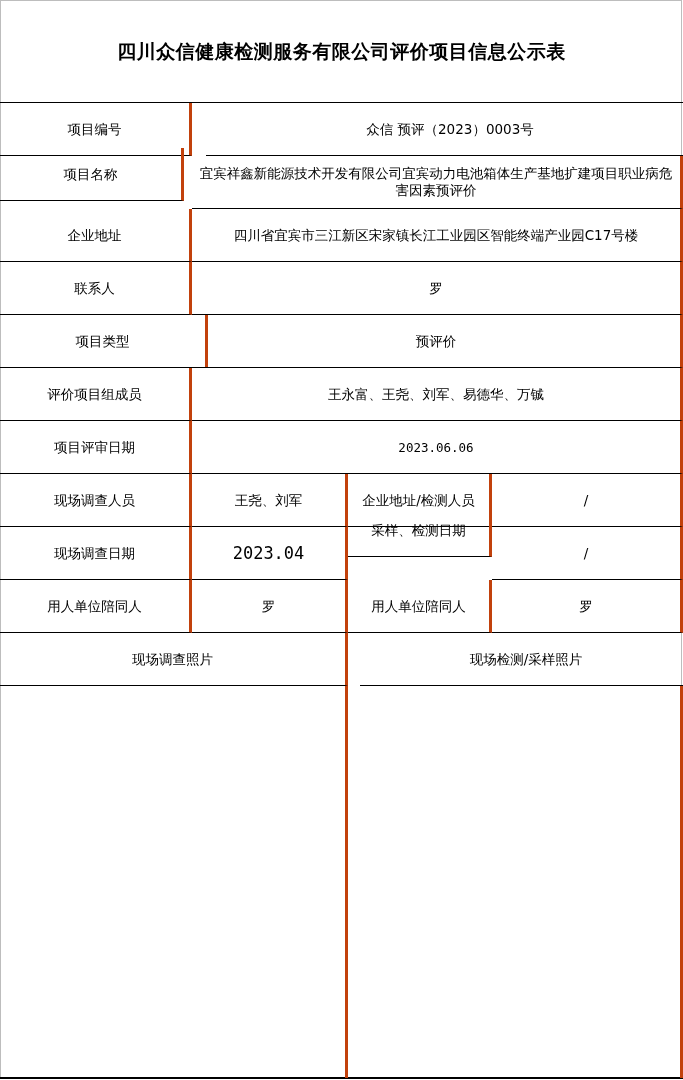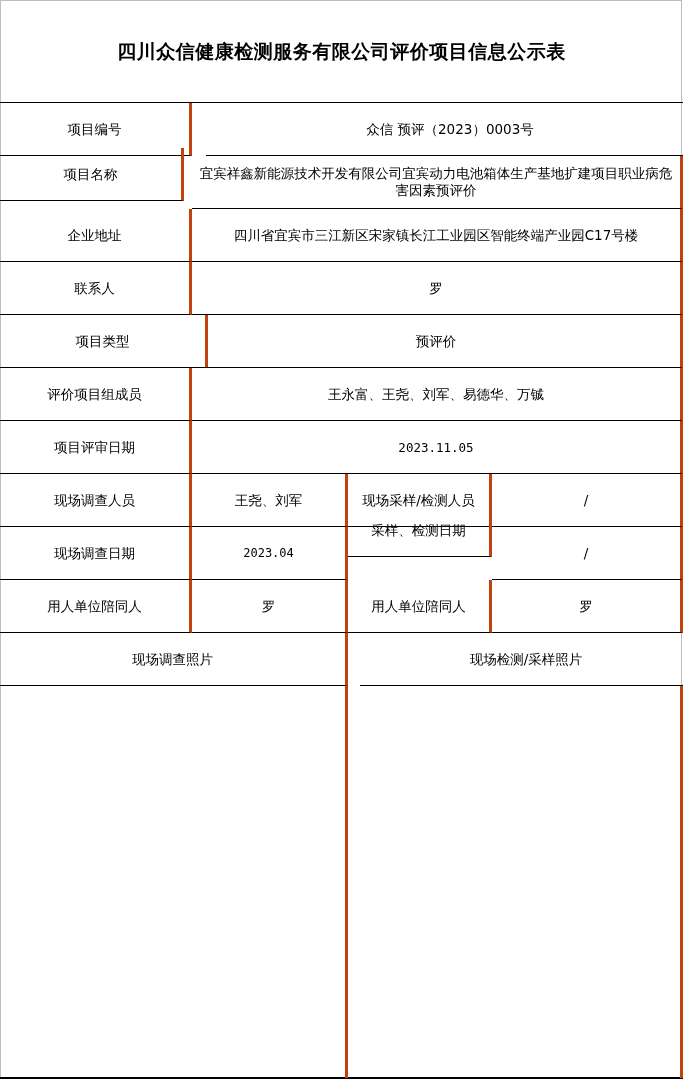--- a/index.html
+++ b/index.html
@@ -30,29 +30,29 @@
 <div class="cell" style="left:0;top:262px;width:192px;height:53px">联系人</div>
 <div class="cell" style="left:192px;top:262px;width:491px;height:53px">罗</div>
 
 <div class="cell" style="left:0;top:315px;width:208px;height:53px">项目类型</div>
 <div class="cell" style="left:192px;top:315px;width:491px;height:53px">预评价</div>
 
 <div class="cell" style="left:0;top:368px;width:192px;height:53px">评价项目组成员</div>
 <div class="cell" style="left:192px;top:368px;width:491px;height:53px">王永富、王尧、刘军、易德华、万铖</div>
 
 <div class="cell" style="left:0;top:421px;width:192px;height:53px">项目评审日期</div>
-<div class="cell" style="left:192px;top:421px;width:491px;height:53px;font-family:'DejaVu Sans Mono',monospace;font-size:12.5px">2023.11.05</div>
+<div class="cell" style="left:192px;top:421px;width:491px;height:53px;font-family:'DejaVu Sans Mono',monospace;font-size:12.5px">2023.06.06</div>
 
 <div class="cell" style="left:0;top:474px;width:192px;height:53px">现场调查人员</div>
 <div class="cell" style="left:192px;top:474px;width:156px;height:53px">王尧、刘军</div>
-<div class="cell" style="left:348px;top:474px;width:144px;height:53px">现场采样/检测人员</div>
+<div class="cell" style="left:348px;top:474px;width:144px;height:53px">企业地址/检测人员</div>
 <div class="cell" style="left:492px;top:474px;width:191px;height:53px">/</div>
 
 <div class="cell" style="left:0;top:527px;width:192px;height:53px">现场调查日期</div>
-<div class="cell" style="left:192px;top:527px;width:156px;height:53px;font-family:'DejaVu Sans Mono',monospace;font-size:12px">2023.04</div>
+<div class="cell" style="left:192px;top:527px;width:156px;height:53px;font-family:'DejaVu Sans Mono',monospace;font-size:17px">2023.04</div>
 <div class="cell" style="left:348px;top:504px;width:144px;height:53px">采样、检测日期</div>
 <div class="cell" style="left:492px;top:527px;width:191px;height:53px">/</div>
 
 <div class="cell" style="left:0;top:580px;width:192px;height:53px">用人单位陪同人</div>
 <div class="cell" style="left:192px;top:580px;width:156px;height:53px">罗</div>
 <div class="cell" style="left:348px;top:580px;width:144px;height:53px">用人单位陪同人</div>
 <div class="cell" style="left:492px;top:580px;width:191px;height:53px">罗</div>
 
 <div class="cell" style="left:0;top:633px;width:348px;height:53px">现场调查照片</div>
 <div class="cell" style="left:360px;top:633px;width:335px;height:53px">现场检测/采样照片</div>

